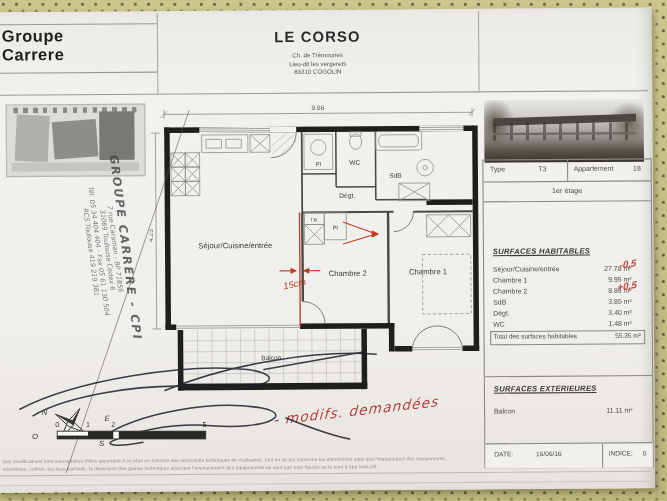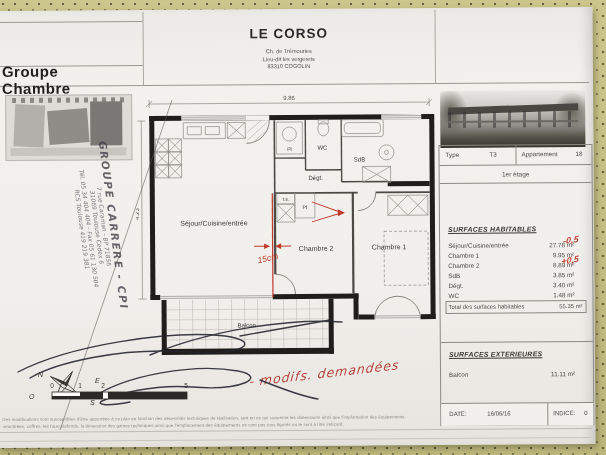--- a/index.html
+++ b/index.html
@@ -17,21 +17,21 @@
     position:absolute;left:-2px;top:9px;width:596px;height:437px;
     background:linear-gradient(180deg,#eceae6 0%,#f3f1ee 18%,#f1efeb 65%,#e7e4e0 100%);
     transform:rotate(-0.4deg);
     box-shadow:2px 3px 6px rgba(40,40,20,.35), inset -10px 0 14px -8px rgba(0,0,0,.18);
     position:absolute;
   }
   .abs{position:absolute;}
   .hline{position:absolute;height:1px;background:#9a9891;}
   .vline{position:absolute;width:1px;background:#aaa8a1;}
   
-  .company{left:5px;top:14px;font-size:15px;font-weight:bold;color:#1e1e1e;line-height:17px;letter-spacing:.5px;margin-top:38px;}
+  .company{left:5px;top:14px;font-size:15px;font-weight:bold;color:#1e1e1e;line-height:17px;letter-spacing:.5px;}
   .title{left:146px;top:17px;width:292px;text-align:center;font-size:13.5px;font-weight:bold;color:#2a2a2a;letter-spacing:1px;}
   .addr{left:146px;top:39px;width:292px;text-align:center;font-size:5.6px;color:#55534e;line-height:7.5px;}
   
   .site-thumb{left:8px;top:84px;width:125px;height:64px;background:#dedcd7;border:1px solid #b8b6b1;overflow:hidden;}
   .bld-thumb{left:443px;top:83px;width:145px;height:57px;overflow:hidden;
     background:linear-gradient(180deg,#e9e7e3 0%,#cfcdc9 28%,#b0ada8 46%,#908d88 62%,#565349 82%,#37342e 100%);}
   
   .panel{left:441px;top:137px;width:152px;height:279px;border:1px solid #8b8a84;font-size:6.3px;color:#4c4b47;z-index:3;}
   .p-row1{position:relative;height:19px;border-bottom:1px solid #8b8a84;}
   .p-row2{height:17px;line-height:17px;text-align:center;border-bottom:1px solid #8b8a84;font-size:6.5px;}
@@ -62,21 +62,21 @@
 <div id="paper">
 
   <div class="hline" style="left:0;top:11px;width:146px;"></div>
   <div class="hline" style="left:0;top:55px;width:146px;"></div>
   <div class="vline" style="left:146px;top:2px;height:73px;"></div>
   <div class="vline" style="left:438px;top:2px;height:73px;"></div>
   <div class="hline" style="left:0;top:75px;width:592px;"></div>
 
   <div class="abs company">
     <div>Groupe</div>
-    <div>Chambre</div>
+    <div>Carrere</div>
   </div>
 
   <div class="abs title">LE CORSO</div>
   <div class="abs addr">
     <div>Ch. de Trémouries</div>
     <div>Lieu-dit les vergerets</div>
     <div>83310 COGOLIN</div>
   </div>
 
   <div class="abs site-thumb">

